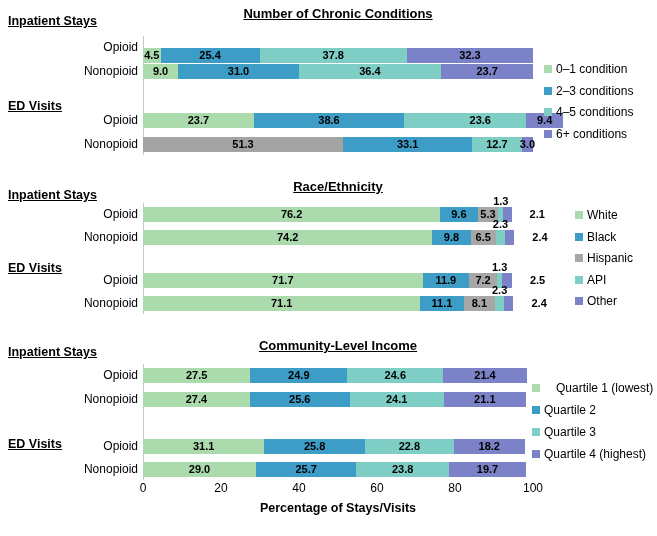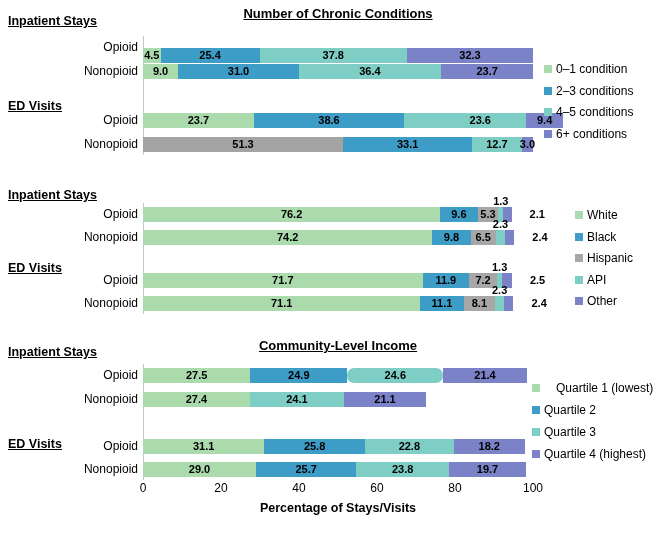--- a/index.html
+++ b/index.html
@@ -128,20 +128,21 @@
       <span class="llabel">2–3 conditions</span>
     </div>
     <div class="legend-item" style="left: 544px; top: 104px;">
       <span class="swatch" style="background: rgb(127, 206, 197);"></span>
       <span class="llabel">4–5 conditions</span>
     </div>
     <div class="legend-item" style="left: 544px; top: 125.5px;">
       <span class="swatch" style="background: rgb(124, 130, 200);"></span>
       <span class="llabel">6+ conditions</span>
     </div>
+    <div class="title" style="top: 179px;">Race/Ethnicity</div>
     <div class="vaxis" style="left: 143px; top: 203px; height: 111px;"></div>
     <div class="glabel" style="top: 188px;">Inpatient Stays</div>
     <div class="glabel" style="top: 261px;">ED Visits</div>
     <div class="rlabel" style="top: 207px;">Opioid</div>
     <div class="bar" style="top: 207px;">
       <div class="seg" style="width: 76.2%; background: rgb(171, 219, 173);">
         <span class="segv">76.2</span>
       </div>
       <div class="seg" style="width: 9.6%; background: rgb(62, 157, 198);">
         <span class="segv">9.6</span>
@@ -227,31 +228,34 @@
     <div class="glabel" style="top: 345px;">Inpatient Stays</div>
     <div class="glabel" style="top: 437px;">ED Visits</div>
     <div class="rlabel" style="top: 368px;">Opioid</div>
     <div class="bar" style="top: 368px;">
       <div class="seg" style="width: 27.5%; background: rgb(171, 219, 173);">
         <span class="segv">27.5</span>
       </div>
       <div class="seg" style="width: 24.9%; background: rgb(62, 157, 198);">
         <span class="segv">24.9</span>
       </div>
-      <div class="seg" style="width: 24.6%; background: rgb(127, 206, 197); border-radius: 7px;">
+      <div class="seg" style="width: 24.6%; background: rgb(127, 206, 197);">
         <span class="segv">24.6</span>
       </div>
       <div class="seg" style="width: 21.4%; background: rgb(124, 130, 200);">
         <span class="segv">21.4</span>
       </div>
     </div>
     <div class="rlabel" style="top: 392px;">Nonopioid</div>
     <div class="bar" style="top: 392px;">
       <div class="seg" style="width: 27.4%; background: rgb(171, 219, 173);">
         <span class="segv">27.4</span>
+      </div>
+      <div class="seg" style="width: 25.6%; background: rgb(62, 157, 198);">
+        <span class="segv">25.6</span>
       </div>
       <div class="seg" style="width: 24.1%; background: rgb(127, 206, 197);">
         <span class="segv">24.1</span>
       </div>
       <div class="seg" style="width: 21.1%; background: rgb(124, 130, 200);">
         <span class="segv">21.1</span>
       </div>
     </div>
     <div class="rlabel" style="top: 439px;">Opioid</div>
     <div class="bar" style="top: 439px;">

